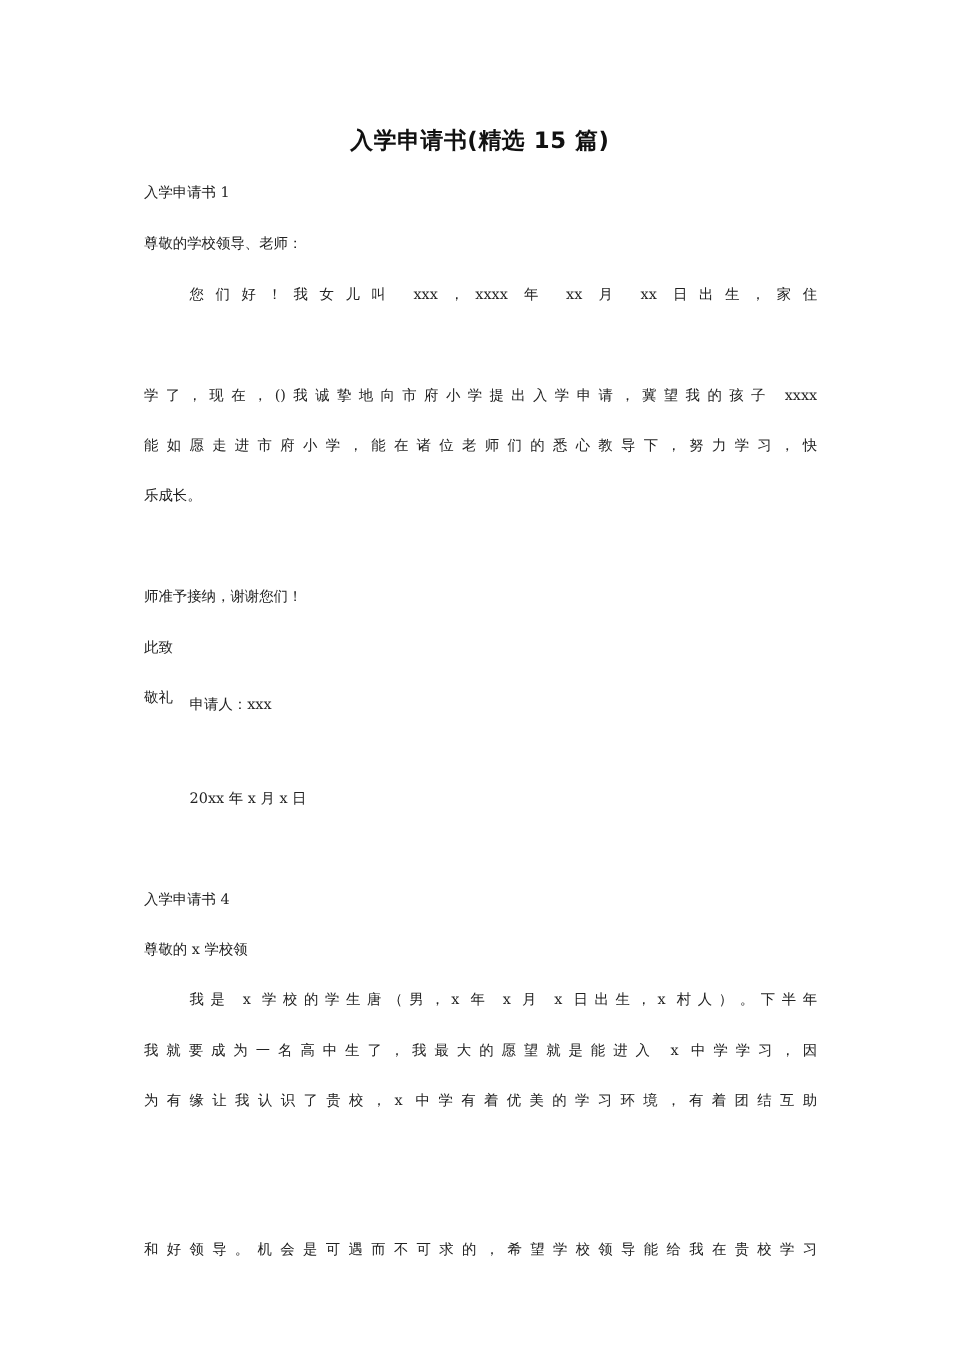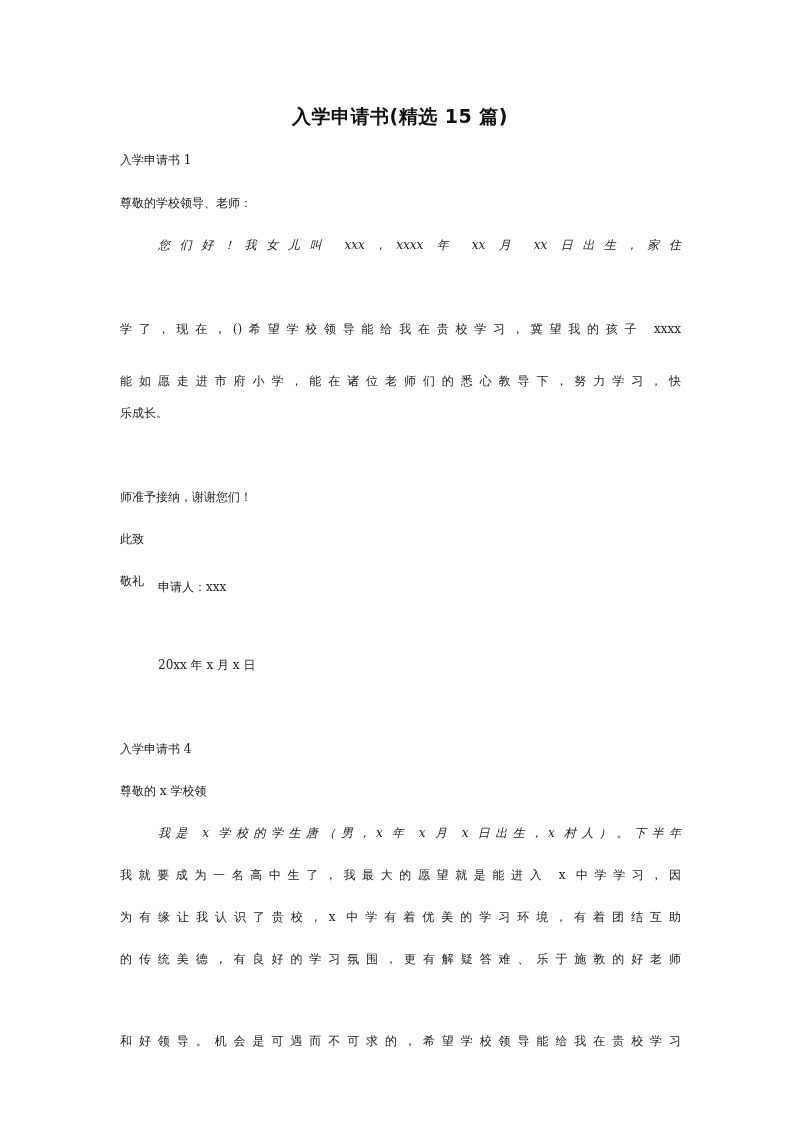--- a/index.html
+++ b/index.html
@@ -5,44 +5,43 @@
     html, body { margin: 0; padding: 0; background: #ffffff; }
     body { width: 800px; height: 1131px; position: relative; overflow: hidden;
            font-family: "DejaVu Serif", "Liberation Serif", serif; color: #1a1a1a; }
     .page { position: absolute; left: 0; top: 0; width: 800px; height: 1131px; background: #fff; }
     .title { position: absolute; top: 104px; left: 0; width: 800px; text-align: center;
              font-family: "DejaVu Sans", "Liberation Sans", sans-serif; font-weight: bold;
              font-size: 19px; letter-spacing: 0.5px; color: #111; }
     .line { position: absolute; left: 120px; font-size: 12px; white-space: nowrap; line-height: 24px; color: #222; }
     .just { width: 561px; text-align: justify; text-align-last: justify; }
     .indent { left: 158px; }
-    .indent.just { width: 523px; font-style: italic; }
+    .indent.just { width: 523px; }
   </style>
 </head>
 <body>
 
 <div class="page">
   <div class="title">入学申请书(精选 15 篇)</div>
 
   <div class="line" style="top:148px">入学申请书 1</div>
   <div class="line" style="top:191px">尊敬的学校领导、老师：</div>
 
   <div class="line indent just" style="top:233px">您们好！我女儿叫 xxx，xxxx 年 xx 月 xx 日出生，家住</div>
-  <div class="line just" style="top:317px">学了，现在，()希望学校领导能给我在贵校学习，冀望我的孩子 xxxx</div>
-  <div class="line just" style="top:369px">能如愿走进市府小学，能在诸位老师们的悉心教导下，努力学习，快</div>
+  <div class="line just" style="top:317px">学了，现在，()我诚挚地向市府小学提出入学申请，冀望我的孩子 xxxx</div>
+  <div class="line just" style="top:359px">能如愿走进市府小学，能在诸位老师们的悉心教导下，努力学习，快</div>
   <div class="line" style="top:401px">乐成长。</div>
 
   <div class="line" style="top:485px">师准予接纳，谢谢您们！</div>
 
   <div class="line" style="top:527px">此致</div>
   <div class="line" style="top:569px">敬礼</div>
   <div class="line indent" style="top:575px">申请人：xxx</div>
   <div class="line indent" style="top:653px">20xx 年 x 月 x 日</div>
 
   <div class="line" style="top:737px">入学申请书 4</div>
   <div class="line" style="top:779px">尊敬的 x 学校领</div>
 
   <div class="line indent just" style="top:821px">我是 x 学校的学生唐（男，x 年 x 月 x 日出生，x 村人）。下半年</div>
   <div class="line just" style="top:863px">我就要成为一名高中生了，我最大的愿望就是能进入 x 中学学习，因</div>
   <div class="line just" style="top:905px">为有缘让我认识了贵校，x 中学有着优美的学习环境，有着团结互助</div>
-  <div class="line just" style="top:947px">的传统美德，有良好的学习氛围，更有解疑答难、乐于施教的好老师</div>
   <div class="line just" style="top:1029px">和好领导。机会是可遇而不可求的，希望学校领导能给我在贵校学习</div>
 </div>
 
 </body></html>

